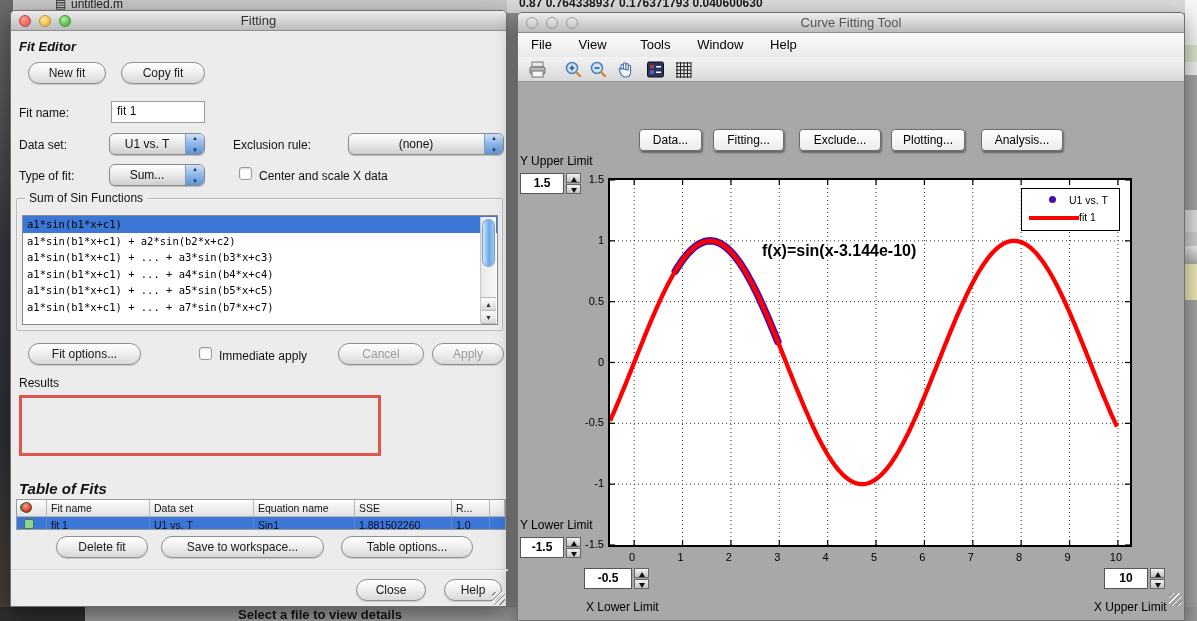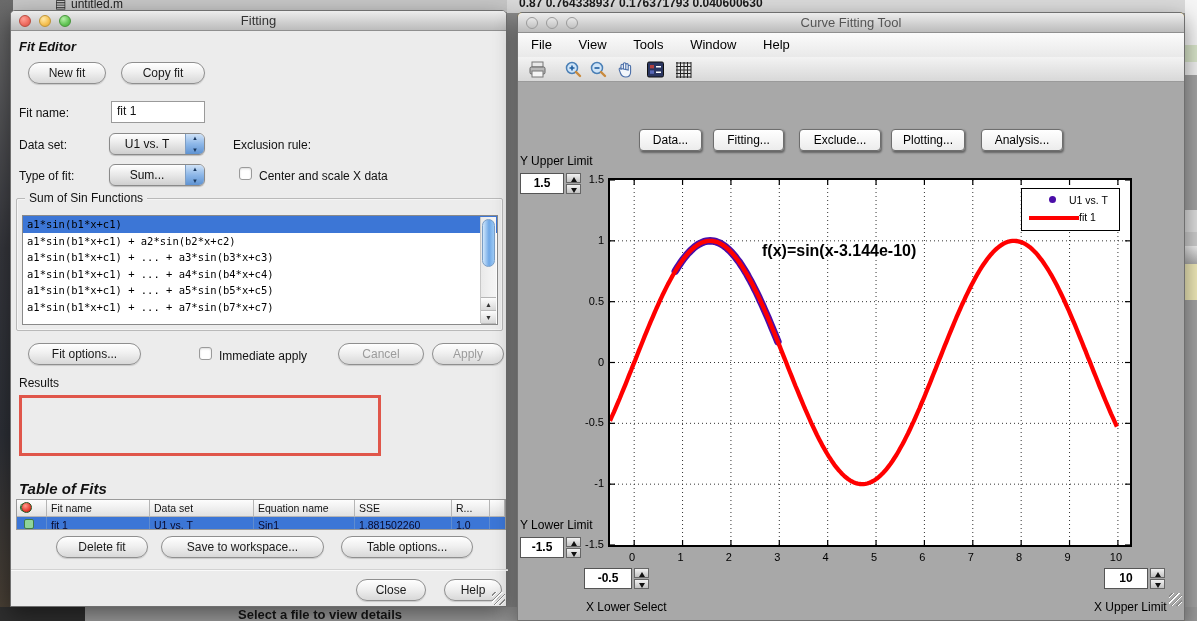--- a/index.html
+++ b/index.html
@@ -154,20 +154,24 @@
 
     <div class="lbl" style="left:8px;top:95px">Fit name:</div>
     <div class="tfield" style="left:100px;top:90px;width:94px;height:22px">fit 1</div>
 
     <div class="lbl" style="left:8px;top:127px">Data set:</div>
     <div class="popup" style="left:98px;top:122px;width:96px">
       <span class="val">U1 vs. T</span>
       <span class="cap"></span>
     </div>
     <div class="lbl" style="left:222px;top:127px">Exclusion rule:</div>
+    <div class="popup" style="left:337px;top:122px;width:156px">
+      <span class="val">(none)</span>
+      <span class="cap"></span>
+    </div>
 
     <div class="lbl" style="left:8px;top:158px">Type of fit:</div>
     <div class="popup" style="left:98px;top:153px;width:96px">
       <span class="val">Sum...</span>
       <span class="cap"></span>
     </div>
     <div class="cb" style="left:228px;top:156px"></div>
     <div class="lbl" style="left:248px;top:158px">Center and scale X data</div>
 
     <div class="gbox" style="left:5px;top:187px;width:487px;height:133px">
@@ -237,21 +241,21 @@
     <div class="titlebar">
       <div class="light loff" style="left:8px"></div>
       <div class="light loff" style="left:28px"></div>
       <div class="light loff" style="left:48px"></div>
       <span style="color:#555">Curve Fitting Tool</span>
     </div>
 
     <div id="menubar">
       <span style="margin-left:13px">File</span>
       <span style="margin-left:23px">View</span>
-      <span style="margin-left:23px">Tools</span>
+      <span style="margin-left:30px">Tools</span>
       <span style="margin-left:23px">Window</span>
       <span style="margin-left:23px">Help</span>
     </div>
 
     <div id="toolbar">
       <svg class="ticon" style="left:10px" viewBox="0 0 19 19">
         <rect x="4" y="2" width="11" height="5" fill="#e8e8e8" stroke="#777"></rect>
         <rect x="2" y="7" width="15" height="7" rx="1.5" fill="#b9b9b9" stroke="#666"></rect>
         <rect x="4" y="11" width="11" height="6" fill="#f5f5f5" stroke="#777"></rect>
       </svg>
@@ -399,21 +403,21 @@
 
       <div class="mspin-field" style="left:66px;top:486px;width:48px">-0.5</div>
       <div class="mspin-arrows" style="left:116px;top:486px">
         <div class="mab" style="top:0">
             <div class="t tu"></div>
           </div>
         <div class="mab" style="top:11px">
             <div class="t td2"></div>
           </div>
       </div>
-      <div class="mlabel" style="left:68px;top:518px">X Lower Select</div>
+      <div class="mlabel" style="left:68px;top:518px">X Lower Limit</div>
 
       <div class="mspin-field" style="left:586px;top:486px;width:44px">10</div>
       <div class="mspin-arrows" style="left:632px;top:486px">
         <div class="mab" style="top:0">
             <div class="t tu"></div>
           </div>
         <div class="mab" style="top:11px">
             <div class="t td2"></div>
           </div>
       </div>

